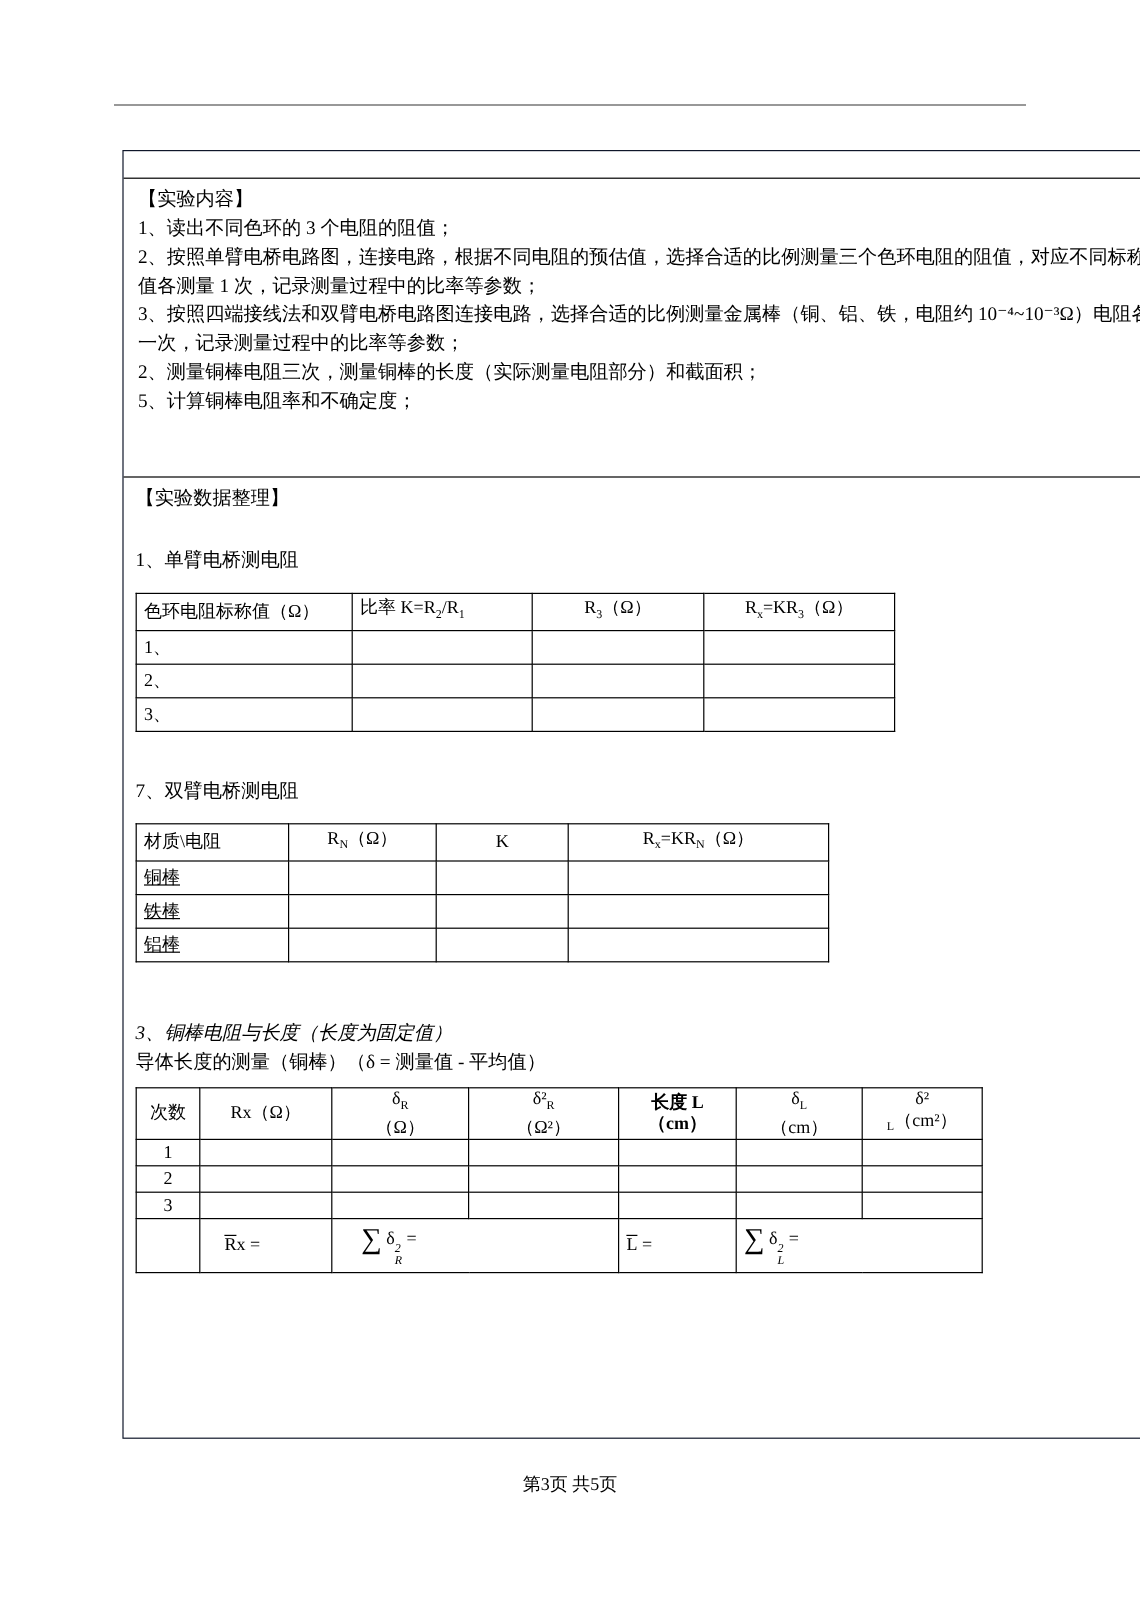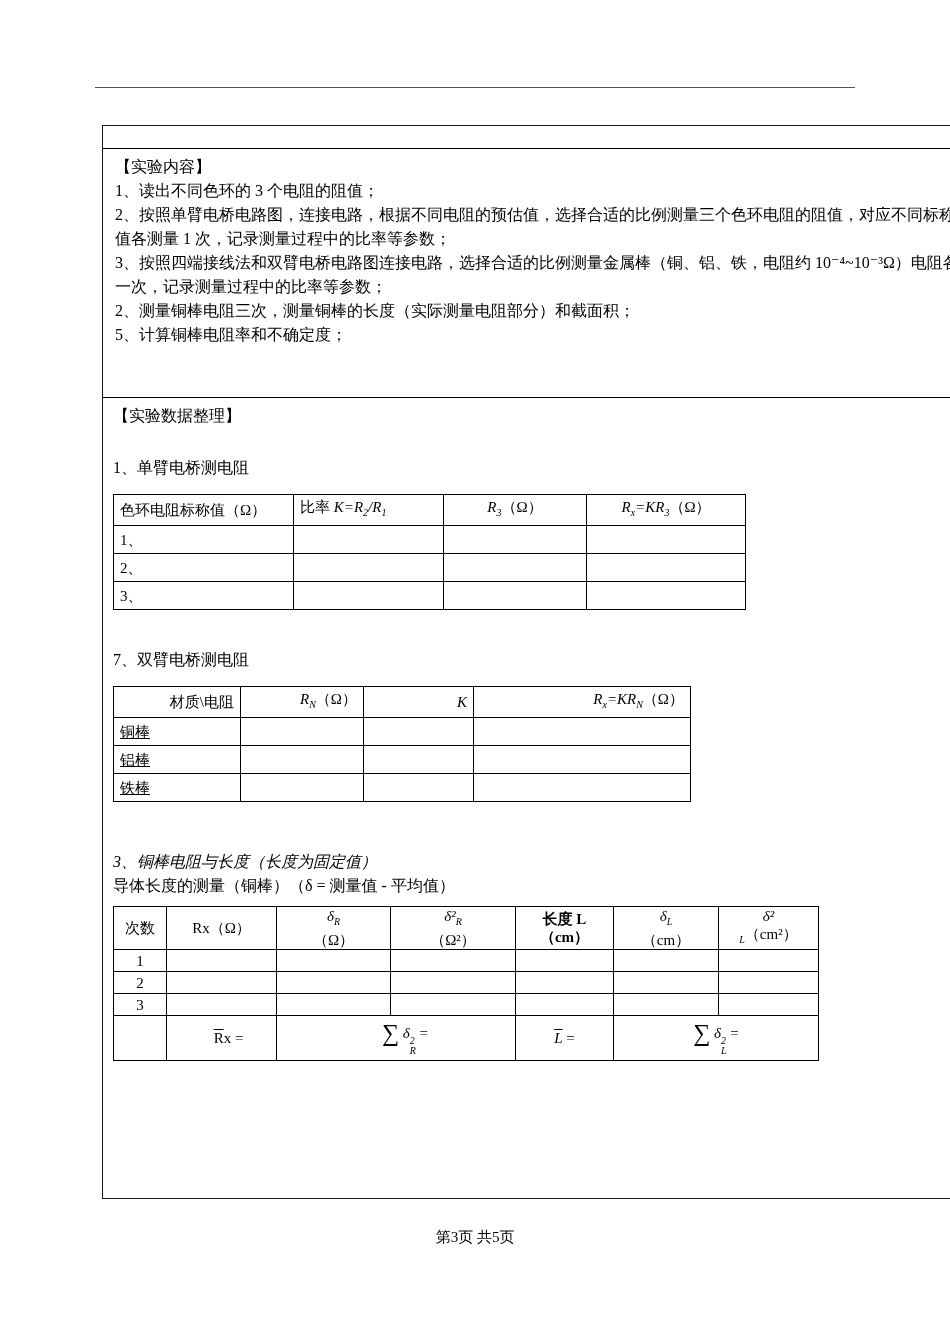--- a/index.html
+++ b/index.html
@@ -29,30 +29,30 @@
   .lbl-2 { margin: 24px 0 0 0; }
   .lbl-3 { margin: 48px 0 0 0; font-style: italic; }
   .sublbl { margin: 0; }
 
   table { border-collapse: collapse; table-layout: fixed; }
   td { border: 1px solid #000; padding: 0 6px; font-size: 15px; overflow: hidden; }
   .t1 { margin-top: 14px; width: 632px; }
   .t1 .hdr td { height: 26px; }
   .t1 .row td { height: 27px; }
   .t2 { margin-top: 14px; width: 577px; }
-  .t2 .hdr td { height: 26px; text-align: right; }
+  .t2 .hdr td { height: 26px; }
   .t2 .row td { height: 27px; text-decoration: underline; }
   .t3 { margin-top: 8px; width: 705px; border-radius: 25px; }
   .t3 .hdr td { height: 40px; text-align: center; line-height: 18px; vertical-align: middle; }
   .t3 .row td { height: 21px; text-align: center; line-height: 20px; }
-  .t3 .sum td { height: 44px; text-align: center; }
+  .t3 .sum td { height: 44px; }
   .left { text-align: left; }
   .ctr { text-align: center; }
   .bold { font-weight: bold; }
-  .m { font-style: italic; font-family: "Liberation Serif", serif; }
+  .m { font-family: "Liberation Serif", serif; }
   sub, sup { font-size: 10px; }
   .bar { text-decoration: overline; }
   .sigma { font-size: 24px; font-style: normal; vertical-align: -3px; }
   .supsub {
     display: inline-flex; flex-direction: column; align-items: flex-start;
     font-size: 10px; line-height: 10px; vertical-align: -6px; font-style: italic;
   }
   .footer {
     position: absolute; left: 0; right: 0; top: 1228px;
     text-align: center; font-size: 15px;
@@ -141,27 +141,27 @@
           <span class="m"><span>R</span><sub>x</sub><span>=KR</span><sub>N</sub></span><span>（Ω）</span>
         </td>
       </tr>
       <tr class="row">
         <td class="left">铜棒</td>
         <td></td>
         <td></td>
         <td></td>
       </tr>
       <tr class="row">
+        <td class="left">铁棒</td>
+        <td></td>
+        <td></td>
+        <td></td>
+      </tr>
+      <tr class="row">
         <td class="left">铝棒</td>
-        <td></td>
-        <td></td>
-        <td></td>
-      </tr>
-      <tr class="row">
-        <td class="left">铁棒</td>
         <td></td>
         <td></td>
         <td></td>
       </tr>
     </tbody>
       </table>
 
     <p class="lbl-3">3、铜棒电阻与长度（长度为固定值）</p>
     <p class="sublbl">导体长度的测量（铜棒）（δ = 测量值 - 平均值）</p>
 

